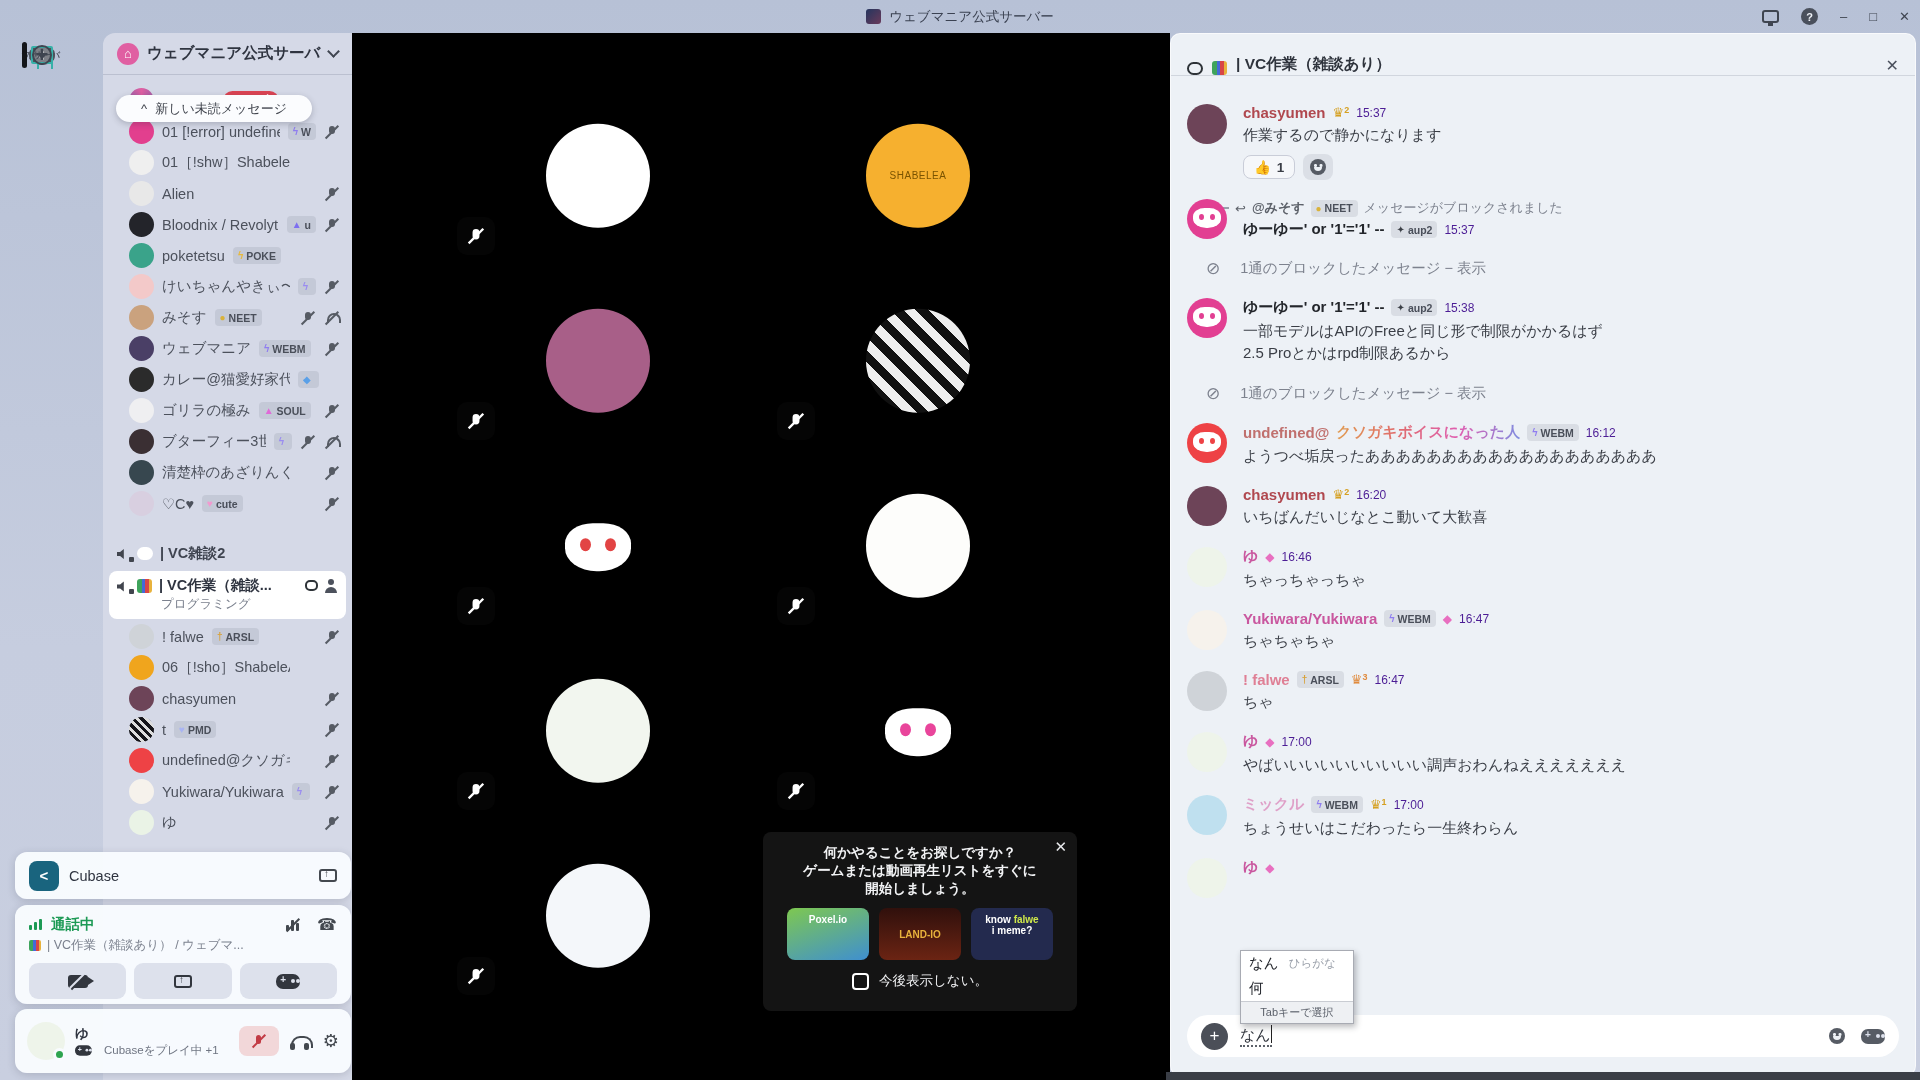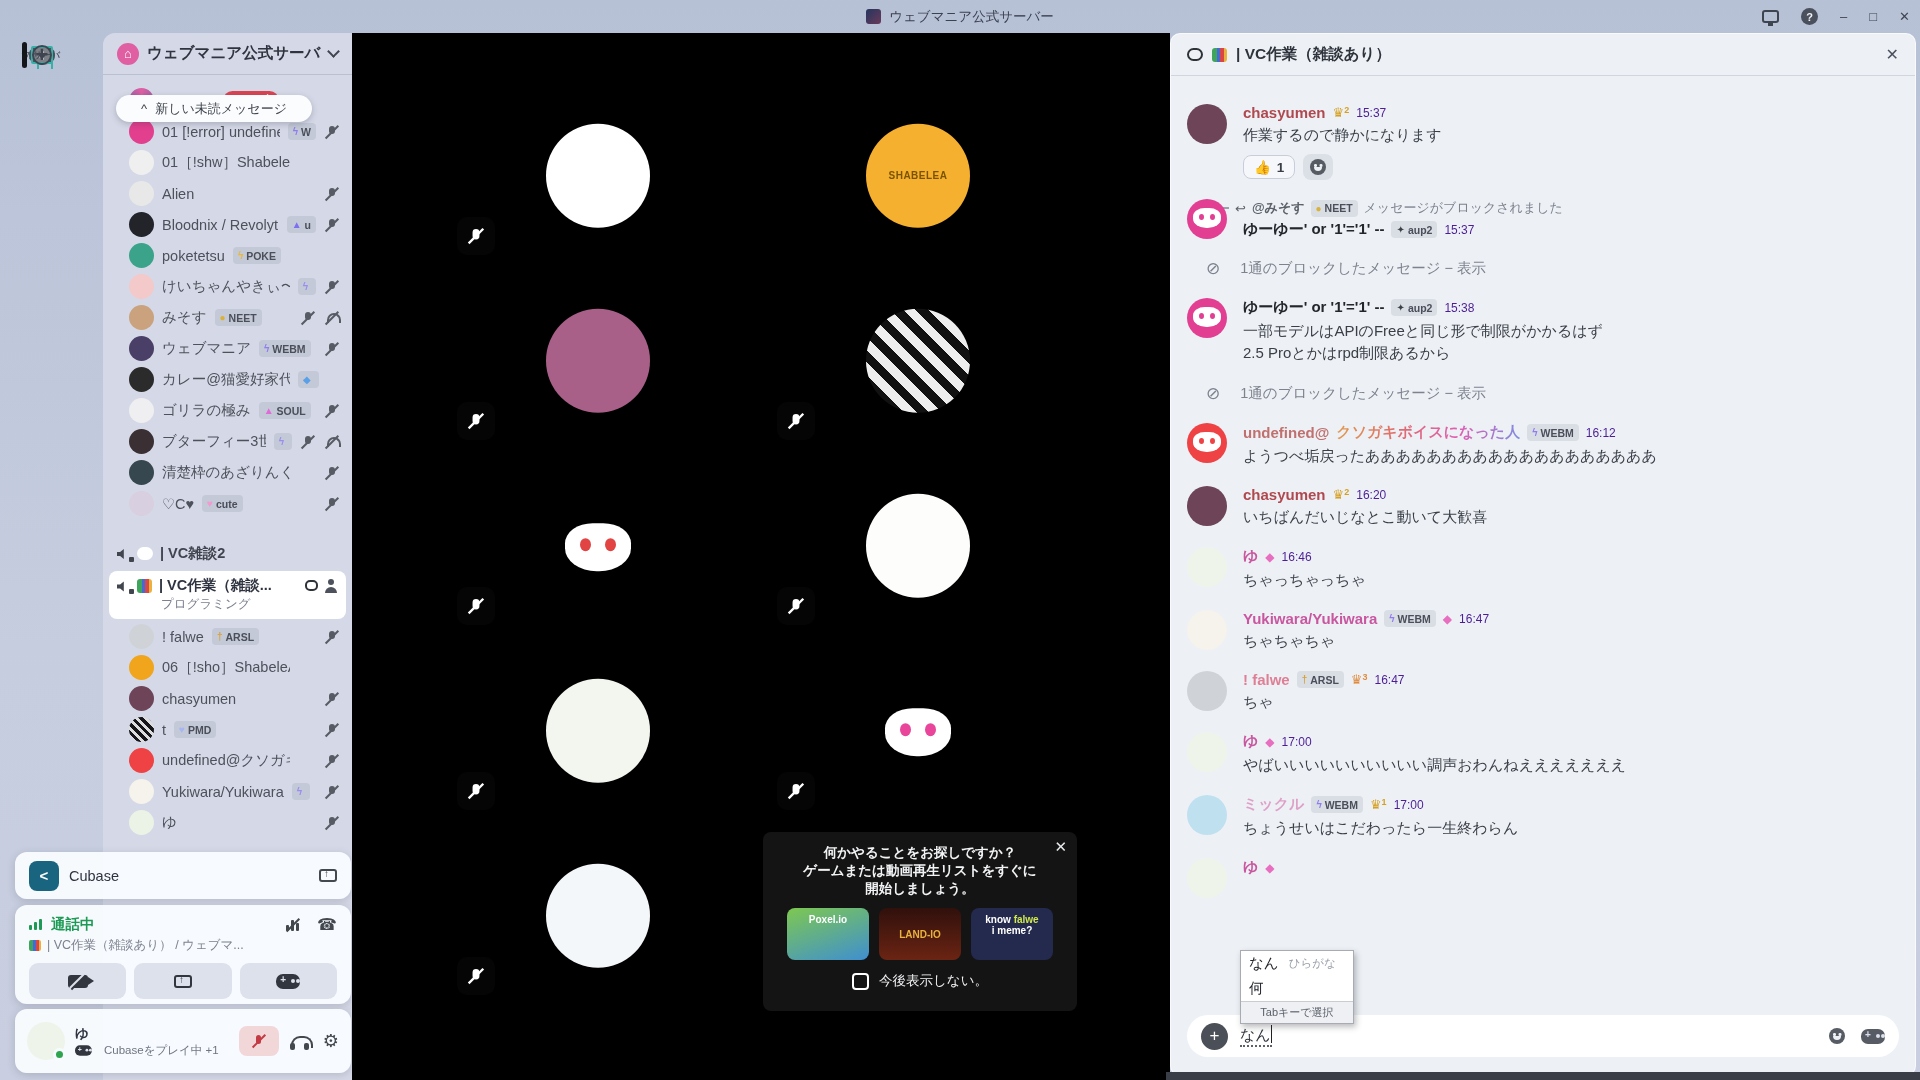--- a/index.html
+++ b/index.html
@@ -15,21 +15,21 @@
 .mon::after{content:"";position:absolute;left:4px;bottom:-5px;width:5px;height:3px;background:#3f4550}
 .helpc{width:17px;height:17px;border-radius:50%;background:#4a505c;color:#eef1f6;font-size:11px;font-weight:700;
  display:flex;align-items:center;justify-content:center}
 .wbtn{font-size:13px;color:#3f4550;line-height:33px}
 
 .mainblack{position:absolute;left:352px;top:33px;width:818px;height:1047px;background:#000}
 .grid{position:absolute;left:89px;top:59px;display:grid;grid-template-columns:314px 314px;grid-auto-rows:179px;gap:6px}
 .tile{position:relative;border-radius:8px;overflow:hidden}
 .tav{position:absolute;left:50%;top:50%;transform:translate(-50%,-56%);width:104px;height:104px;border-radius:50%;
  display:flex;align-items:center;justify-content:center}
-.tavtext{font-size:10px;font-weight:700;letter-spacing:.5px}
+.tavtext{font-size:10px;font-weight:400;letter-spacing:.5px}
 .dlg{position:absolute;left:50%;top:50%;transform:translate(-50%,-60%);width:66px;height:48px;background:#fff;
  border-radius:42% 42% 48% 48%}
 .dlg::before,.dlg::after{content:"";position:absolute;top:15px;width:11px;height:13px;border-radius:50%;background:var(--ec,#e24444)}
 .dlg::before{left:15px}.dlg::after{right:15px}
 .tmute{position:absolute;left:16px;bottom:16px;width:38px;height:38px;border-radius:10px;background:rgba(10,10,10,.5);
  display:flex;align-items:center;justify-content:center}
 
 .mic{position:relative;width:16px;height:16px;color:#565b64;display:inline-block}
 .mic::before{content:"";position:absolute;left:5.4px;top:2px;width:5.2px;height:8.5px;border-radius:3px;background:currentColor}
 .mic::after{content:"";position:absolute;left:7.2px;top:-1px;width:1.8px;height:18px;background:currentColor;transform:rotate(45deg)}
@@ -145,21 +145,21 @@
 .uicons{display:flex;align-items:center;gap:12px}
 .micchip{width:40px;height:30px;border-radius:8px;background:#f2d7d9;display:flex;align-items:center;justify-content:center}
 .micred{color:#c23b45}
 .hp{position:relative;width:20px;height:14px;margin-top:3px}
 .hp::before{content:"";position:absolute;left:0;top:0;width:18px;height:10px;border:2.4px solid #43484f;border-bottom:none;border-radius:9px 9px 0 0}
 .hp::after{content:"";position:absolute;left:-1px;top:7px;width:5px;height:7px;border-radius:2px;background:#43484f;box-shadow:14px 0 0 #43484f}
 .gear{font-size:18px;color:#43484f}
 
 .chat{position:absolute;left:1170px;top:33px;width:746px;height:1043px;background:#edf1f6;border-radius:10px;
  border:1px solid rgba(255,255,255,.65);overflow:hidden}
-.chead{height:42px;display:flex;align-items:center;gap:9px;padding:0 16px;border-bottom:1px solid rgba(110,118,138,.22)}
+.chead{height:42px;display:flex;align-items:flex-end;gap:9px;padding:0 16px;border-bottom:1px solid rgba(110,118,138,.22)}
 .ctitle{font-size:15.5px;font-weight:700;color:#2e333c;flex:1}
 .cclose{font-size:16px;color:#4a505c}
 .msgs{position:absolute;left:0;top:56px;width:746px;bottom:80px;padding:14px 16px 0 16px;overflow:hidden}
 .mrow{margin-bottom:19px}
 .blocked{display:flex;align-items:center;gap:20px;color:#7d828e;font-size:14.5px;padding-left:19px}
 .bico{font-style:normal;font-size:17px}
 .normal{display:flex;gap:16px}
 .cav{position:relative;width:40px;height:40px;border-radius:50%;flex:none}
 .cav .dlg{width:28px;height:20px;transform:translate(-50%,-55%)}
 .cav .dlg::before,.cav .dlg::after{width:5px;height:6px;top:6px}

